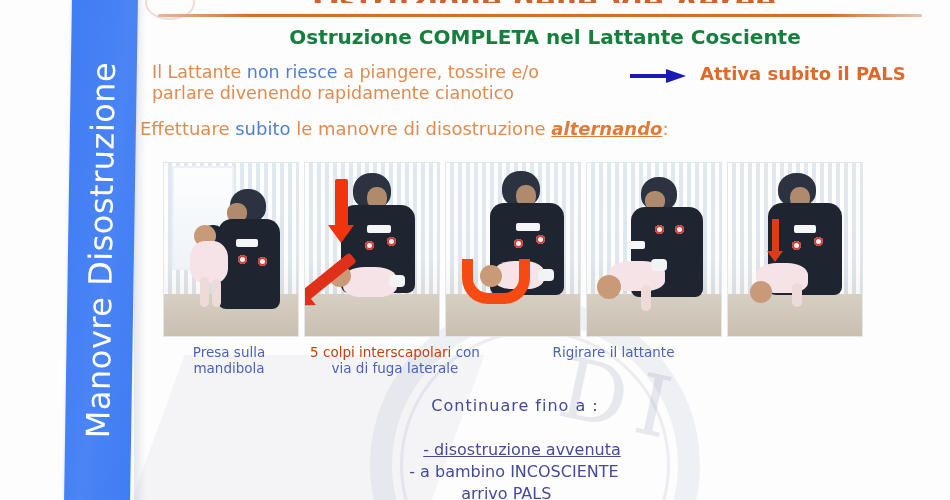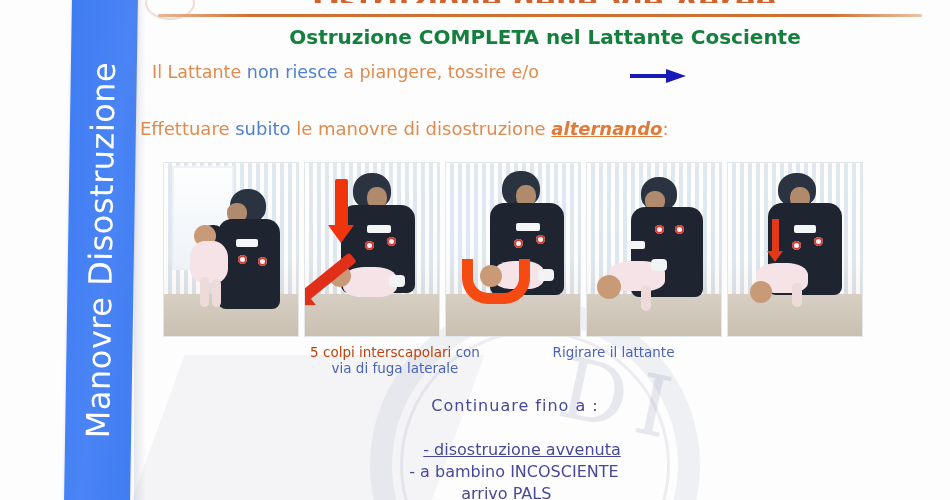--- a/index.html
+++ b/index.html
@@ -352,28 +352,30 @@
     <div class="logo-mark"></div>
 
     <div class="main-title">Ostruzione delle Vie Aeree</div>
 
     <div class="rule"></div>
 
     <div class="subtitle">Ostruzione COMPLETA nel Lattante Cosciente</div>
 
     <div class="para">
       <span>Il Lattante </span><span class="blue">non riesce</span><span> a piangere, tossire e/o</span><br>
+      <span>parlare divenendo rapidamente cianotico</span>
     </div>
 
     <div class="arrow-wrap">
       <svg width="58" height="20" viewBox="0 0 58 20">
         <path d="M0 8 H36 V3 L56 10 L36 17 V12 H0 Z" fill="#1a1ab8"></path>
       </svg>
     </div>
 
+    <div class="pals">Attiva subito il PALS</div>
 
     <div class="line3">
       <span>Effettuare </span><span class="blue">subito</span><span> le manovre di disostruzione </span><span class="alt">alternando</span><span>:</span>
     </div>
 
     <div class="photos">
 
       <div class="photo">
         <div class="bg-room"></div>
           <div class="curtain"></div>
@@ -453,20 +455,24 @@
         <div class="badge" style="left:86px;top:74px;"></div>
         <div class="baby-body" style="left:28px;top:100px;width:52px;height:30px;"></div>
         <div class="baby-head" style="left:22px;top:118px;width:22px;height:22px;"></div>
         <div class="leg" style="left:64px;top:120px;width:10px;height:24px;"></div>
         <div class="red-small-arrow" style="left:44px;top:56px;height:34px;"></div>
       </div>
 
     </div>
 
     <div class="captions">
+      <div class="cap cap1">
+        <span>Presa sulla</span><br>
+        <span>mandibola</span>
+      </div>
       <div class="cap cap2">
         <span class="orange">5 colpi interscapolari</span><span> con</span><br>
         <span>via di fuga laterale</span>
       </div>
       <div class="cap cap3">
         <span>Rigirare il lattante</span>
       </div>
     </div>
 
     <div class="bottom">

